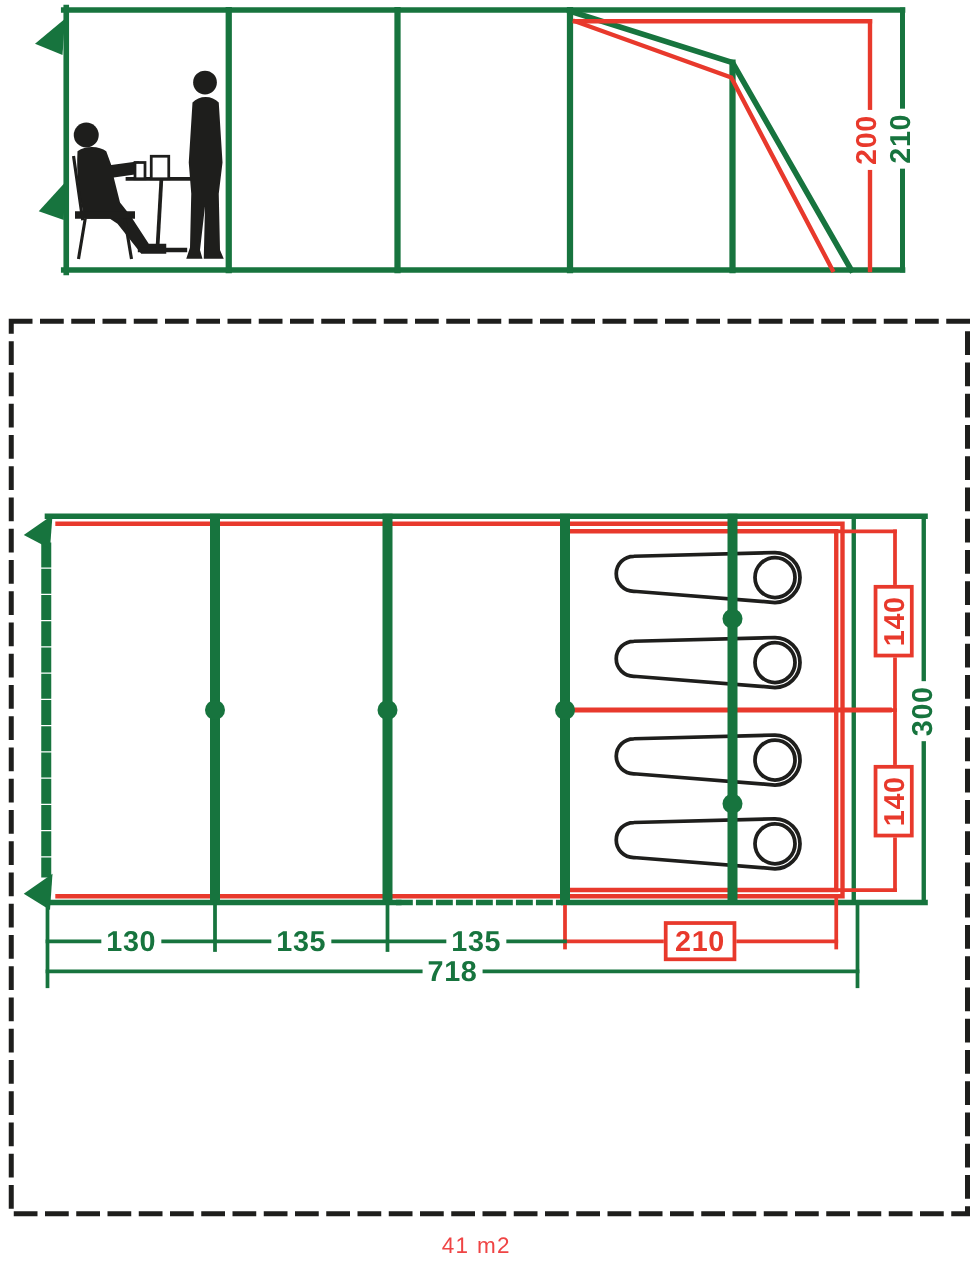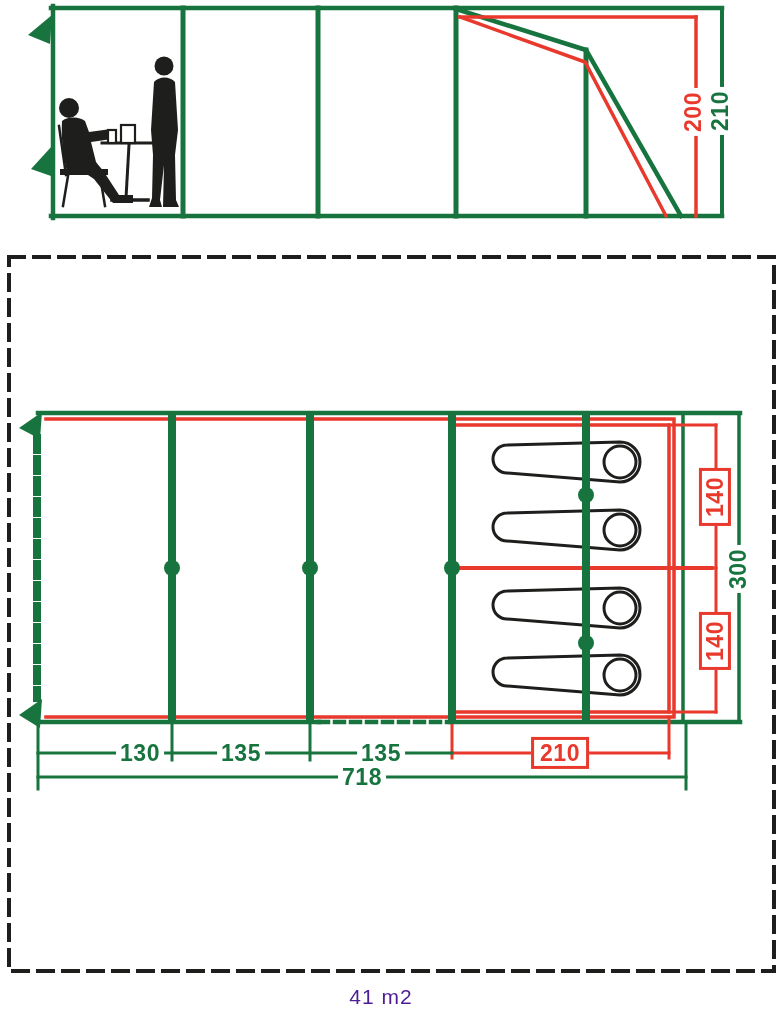--- a/index.html
+++ b/index.html
@@ -6,21 +6,21 @@
   body{width:784px;height:1016px;position:relative;overflow:hidden;
        font-family:"Liberation Sans",sans-serif;}
   svg{position:absolute;left:0;top:0;}
   .lbl{position:absolute;transform:translate(-50%,-50%);
        background:#ffffff;padding:0 4px;line-height:1.05;
        font-weight:bold;font-size:23px;letter-spacing:0.5px;white-space:nowrap;}
   .lbl.rot{transform:translate(-50%,-50%) rotate(-90deg);}
   .green{color:#17743e;}
   .red{color:#e8392c;}
   .boxed{border:3px solid #e8392c;padding:1px 6px;}
-  .area{font-weight:normal;font-size:21px;color:#4c1d95;letter-spacing:1px;}
+  .area{font-weight:normal;font-size:18px;color:#ef4444;letter-spacing:1px;}
 </style>
 </head>
 <body>
 
 <svg width="784" height="1016" viewBox="0 0 784 1016">
 
   <g fill="none" stroke-linecap="square">
 
     <g stroke="#17743e">
       <line x1="51" y1="8" x2="722" y2="8" stroke-width="4.5"></line>
@@ -134,21 +134,21 @@
       <circle cx="452" cy="568" r="8"></circle>
       <circle cx="586" cy="495" r="8"></circle>
       <circle cx="586" cy="643" r="8"></circle>
     </g>
   </g>
 </svg>
 
 <div class="lbl rot red" style="left:693px;top:112px;">200</div>
 <div class="lbl rot green" style="left:720px;top:111px;">210</div>
 
-<div class="lbl green" style="left:105px;top:753px;margin-left:35px;">130</div>
+<div class="lbl green" style="left:105px;top:753px;">130</div>
 <div class="lbl green" style="left:241px;top:753px;">135</div>
 <div class="lbl green" style="left:381px;top:753px;">135</div>
 <div class="lbl red boxed" style="left:560px;top:753px;">210</div>
 <div class="lbl green" style="left:362px;top:777px;">718</div>
 
 <div class="lbl rot red boxed" style="left:715px;top:497px;">140</div>
 <div class="lbl rot red boxed" style="left:715px;top:641px;">140</div>
 <div class="lbl rot green" style="left:738px;top:569px;">300</div>
 
 <div class="lbl area" style="left:381px;top:997px;">41 m2</div>

